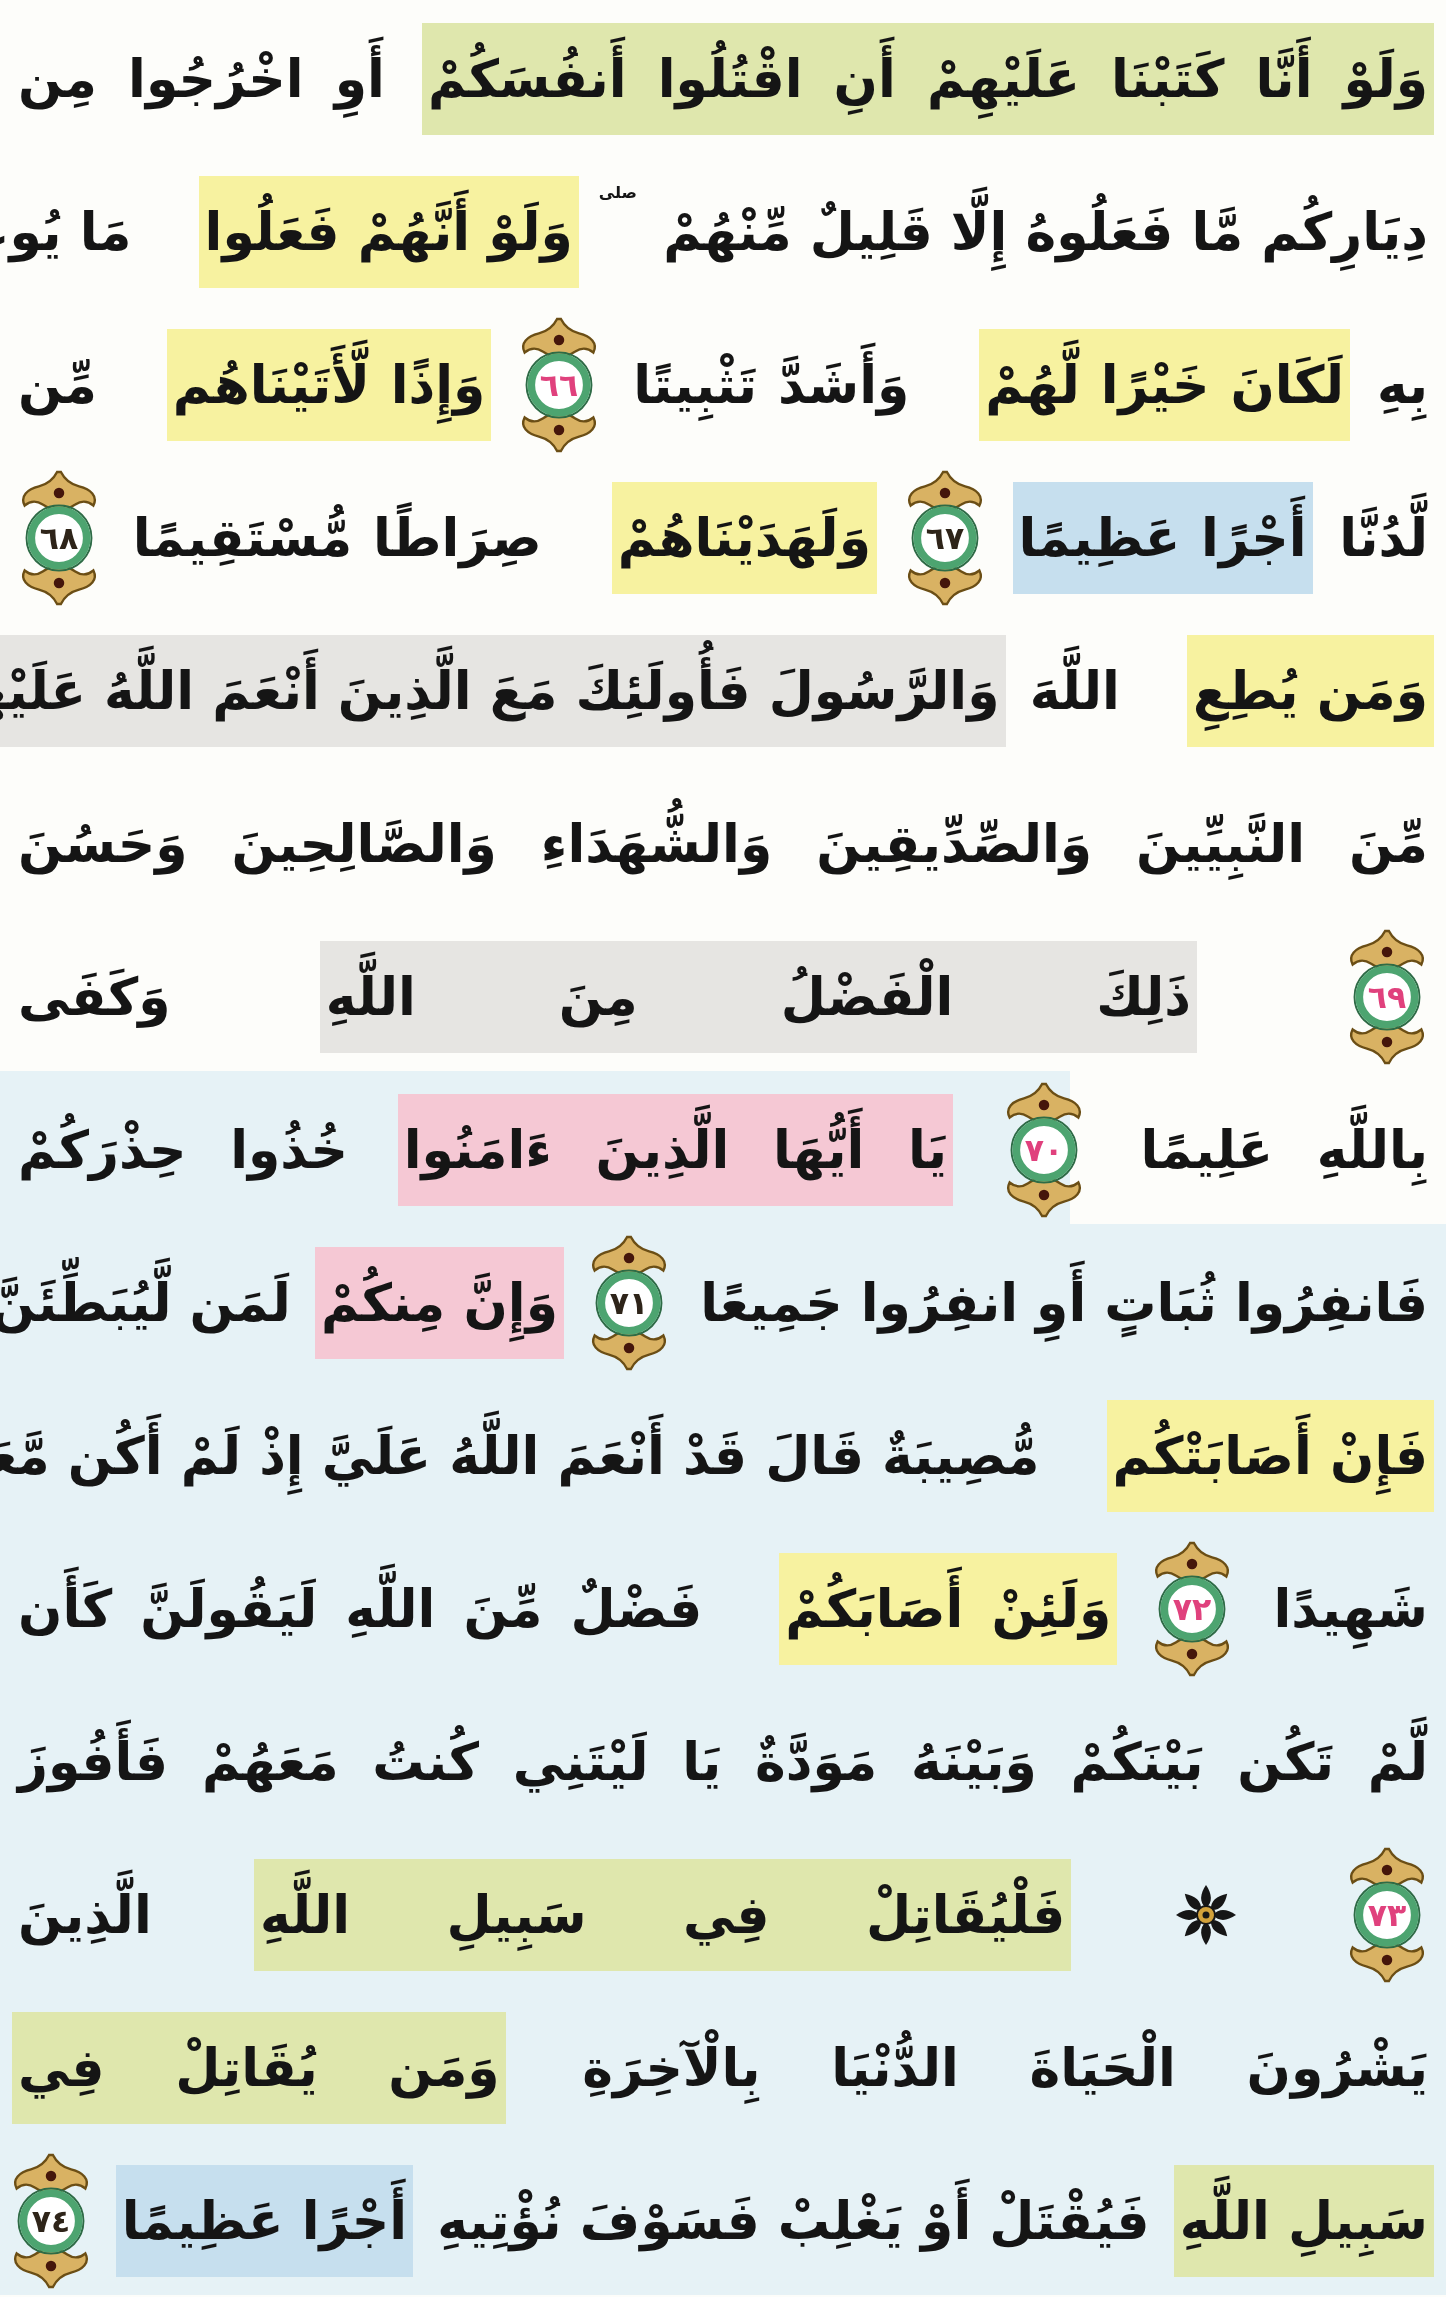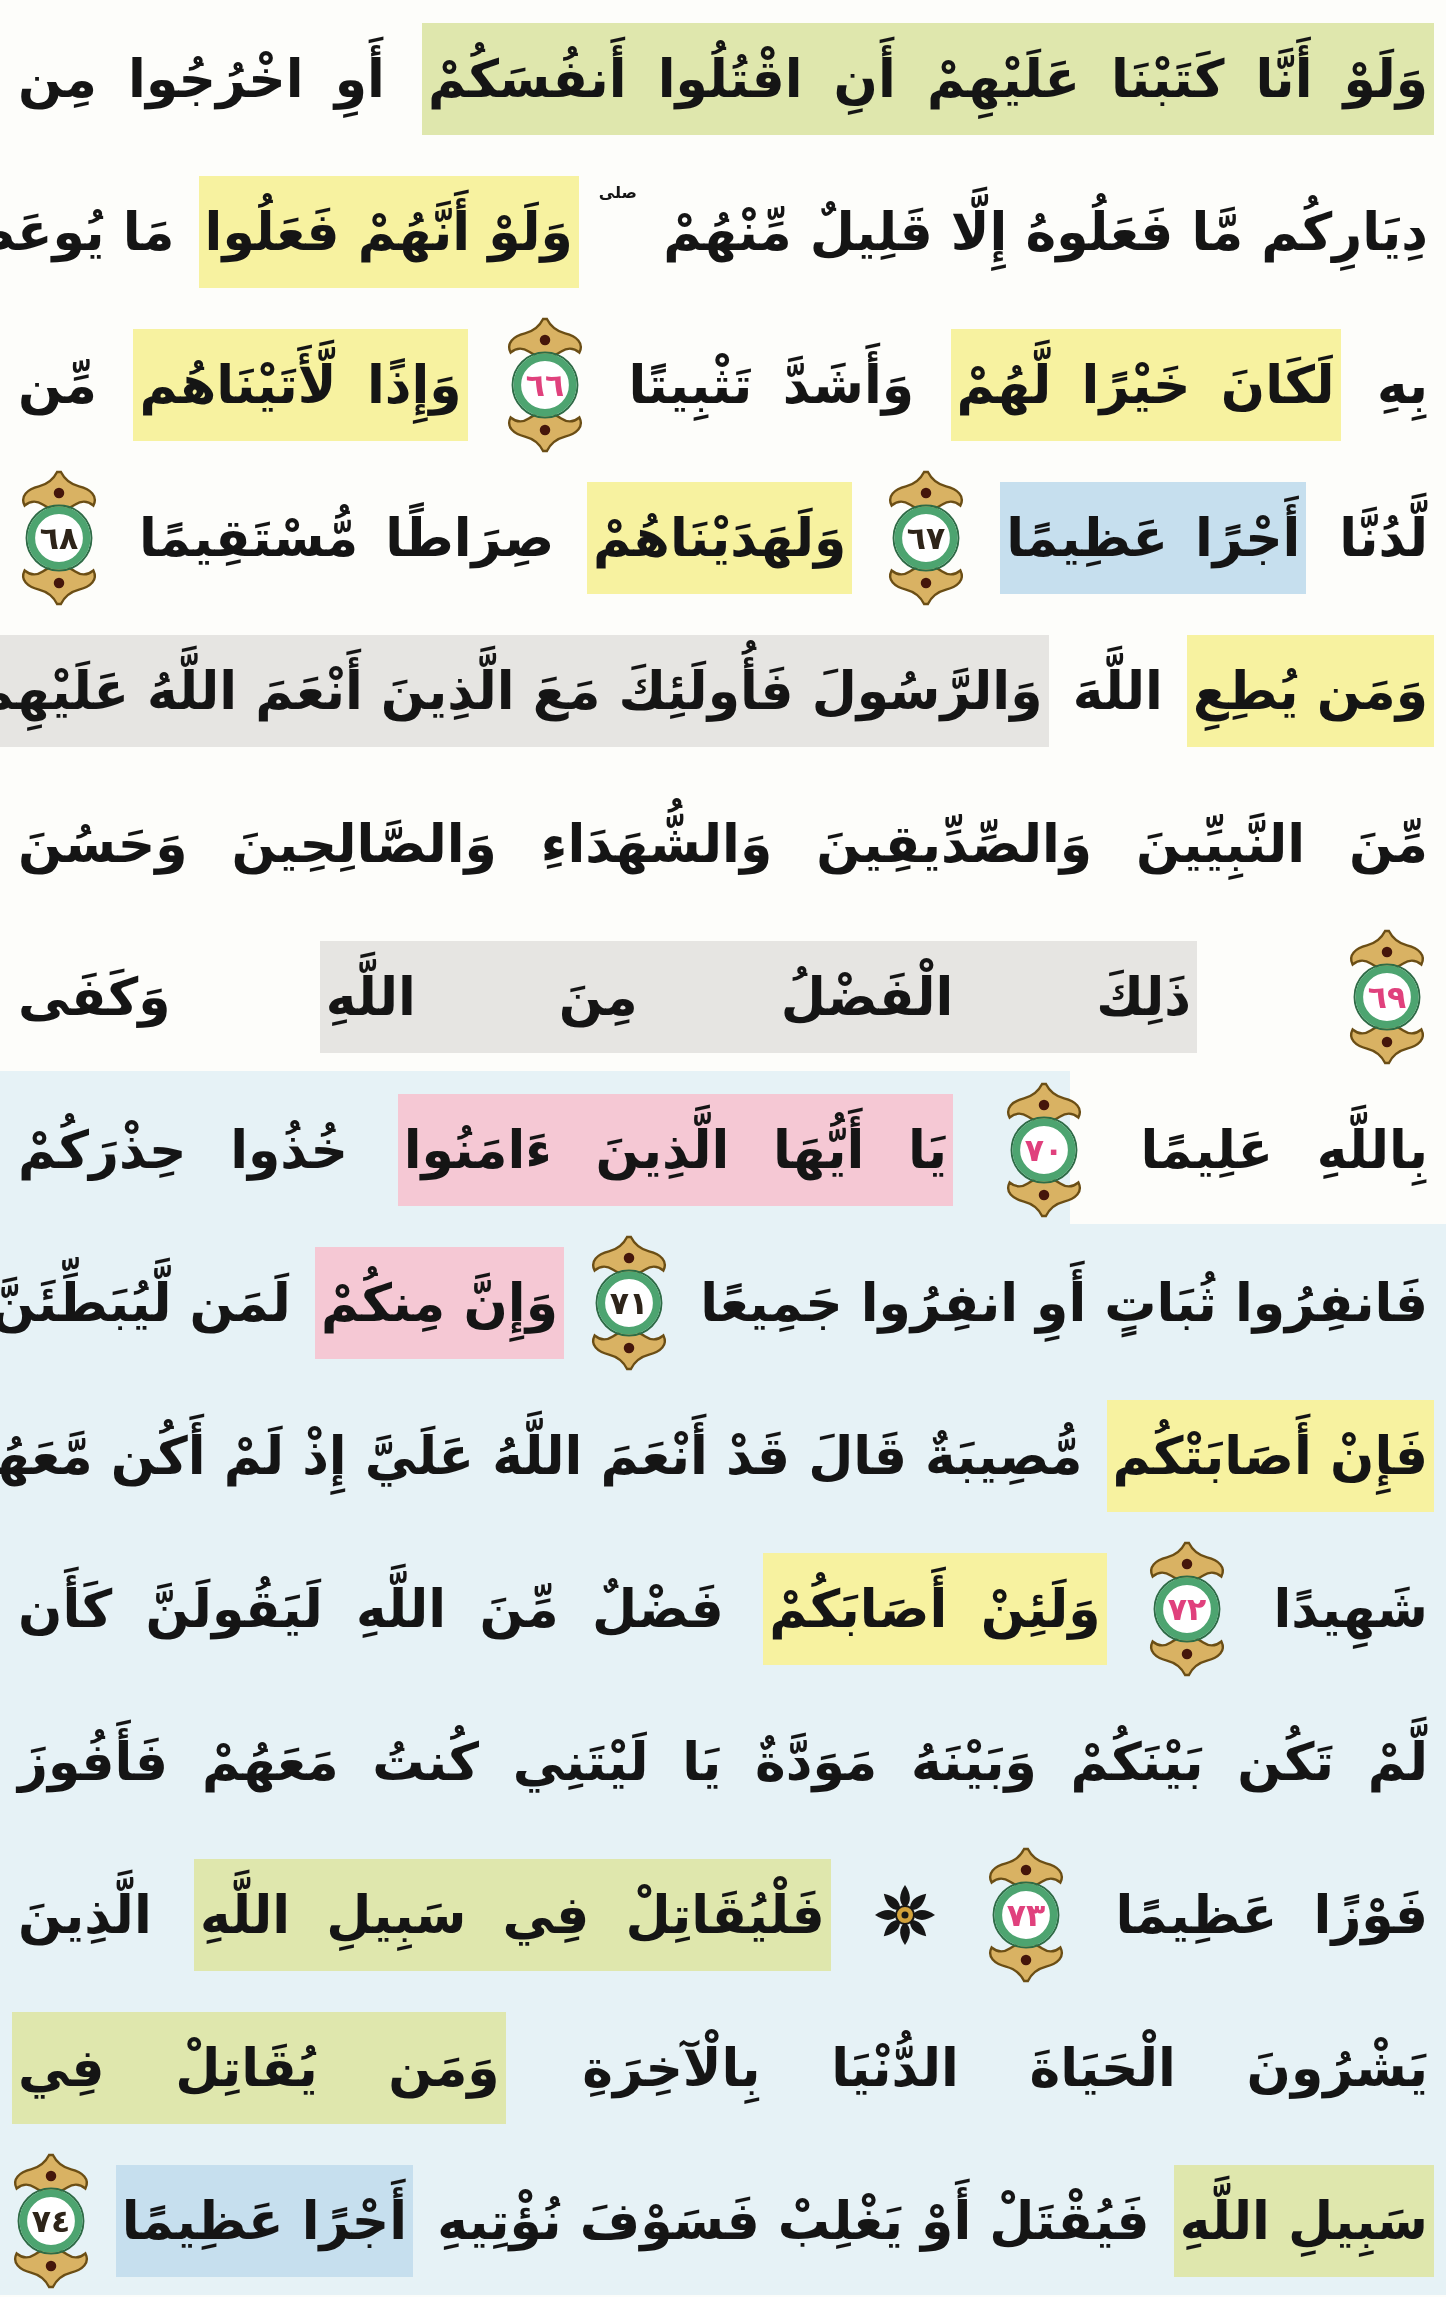--- a/index.html
+++ b/index.html
@@ -20,21 +20,21 @@
     font-size:52px;
     font-weight:700;
     color:var(--ink,#151515);
     white-space:nowrap;
     position:relative;
   }
   .line.cyan{background:var(--page-cyan,#e4f1f5);}
   .line.split{background:linear-gradient(to left,var(--page-white,#fdfdfa) 0 26%,var(--page-cyan,#e4f1f5) 26% 100%);}
   .seg{display:inline;line-height:1;vertical-align:middle;padding:26px 6px;}
   .hl-green{background:var(--hl-green,#dfe7ad);}
-  .hl-yellow{background:var(--hl-yellow,#f7f2a0);}
+  .hl-yellow{background:var(--hl-yellow,#f7f2a0);margin-left:43px;}
   .hl-blue{background:var(--hl-blue,#c6dfee);}
   .hl-pink{background:var(--hl-pink,#f5c8d4);}
   .hl-gray{background:var(--hl-gray,#e6e5e2);}
   .marker{display:inline-block;vertical-align:middle;width:86px;height:142px;margin:0 4px;}
   .rosette{display:inline-block;vertical-align:middle;width:64px;height:64px;margin:0 6px;}
   .pause{
     display:inline-block;vertical-align:top;
     font-size:16px;line-height:20px;
     padding:30px 2px 0 2px;
     color:var(--ink,#151515);
@@ -133,21 +133,21 @@
         </g>
         <g transform="translate(0,144) scale(1,-1)">
           <path d="M43 3 C39 11 32 16 24 18 C12 21 4 28 9 38 C15 33 22 33 28 37 C33 40 37 42 40 43 C42 44 44 44 43 43 L43 43 C46 44 48 44 50 43 C53 42 57 40 62 37 C68 33 75 33 81 38 C86 28 78 21 66 18 C58 16 51 11 47 3 Z" fill="#d9b263" stroke="#6b4e15" stroke-width="2.5"></path>
           <circle cx="45" cy="25" r="5.5" fill="#45160b"></circle>
         </g>
         <circle cx="45" cy="72" r="34" fill="none" stroke="#2e6b46" stroke-width="2"></circle>
         <circle cx="45" cy="72" r="29" fill="#ffffff" stroke="#4da470" stroke-width="8"></circle>
         <text x="45" y="84" text-anchor="middle" font-size="33" font-weight="bold" font-family="&quot;DejaVu Sans&quot;, sans-serif" fill="#e0417d">٧٢</text>
       </svg> <span class="seg hl-yellow">وَلَئِنْ أَصَابَكُمْ</span> <span class="seg">فَضْلٌ مِّنَ اللَّهِ لَيَقُولَنَّ كَأَن</span></div>
     <div class="line cyan"><span class="seg">لَّمْ تَكُن بَيْنَكُمْ وَبَيْنَهُ مَوَدَّةٌ يَا لَيْتَنِي كُنتُ مَعَهُمْ فَأَفُوزَ</span></div>
-    <div class="line cyan"><span class="seg">فَوْزًا عَظِيمًا</span> <svg viewBox="0 0 90 144" class="marker">
+    <div class="line cyan"> <svg viewBox="0 0 90 144" class="marker">
         <g>
           <path d="M43 3 C39 11 32 16 24 18 C12 21 4 28 9 38 C15 33 22 33 28 37 C33 40 37 42 40 43 C42 44 44 44 43 43 L43 43 C46 44 48 44 50 43 C53 42 57 40 62 37 C68 33 75 33 81 38 C86 28 78 21 66 18 C58 16 51 11 47 3 Z" fill="#d9b263" stroke="#6b4e15" stroke-width="2.5"></path>
           <circle cx="45" cy="25" r="5.5" fill="#45160b"></circle>
         </g>
         <g transform="translate(0,144) scale(1,-1)">
           <path d="M43 3 C39 11 32 16 24 18 C12 21 4 28 9 38 C15 33 22 33 28 37 C33 40 37 42 40 43 C42 44 44 44 43 43 L43 43 C46 44 48 44 50 43 C53 42 57 40 62 37 C68 33 75 33 81 38 C86 28 78 21 66 18 C58 16 51 11 47 3 Z" fill="#d9b263" stroke="#6b4e15" stroke-width="2.5"></path>
           <circle cx="45" cy="25" r="5.5" fill="#45160b"></circle>
         </g>
         <circle cx="45" cy="72" r="34" fill="none" stroke="#2e6b46" stroke-width="2"></circle>
         <circle cx="45" cy="72" r="29" fill="#ffffff" stroke="#4da470" stroke-width="8"></circle>

